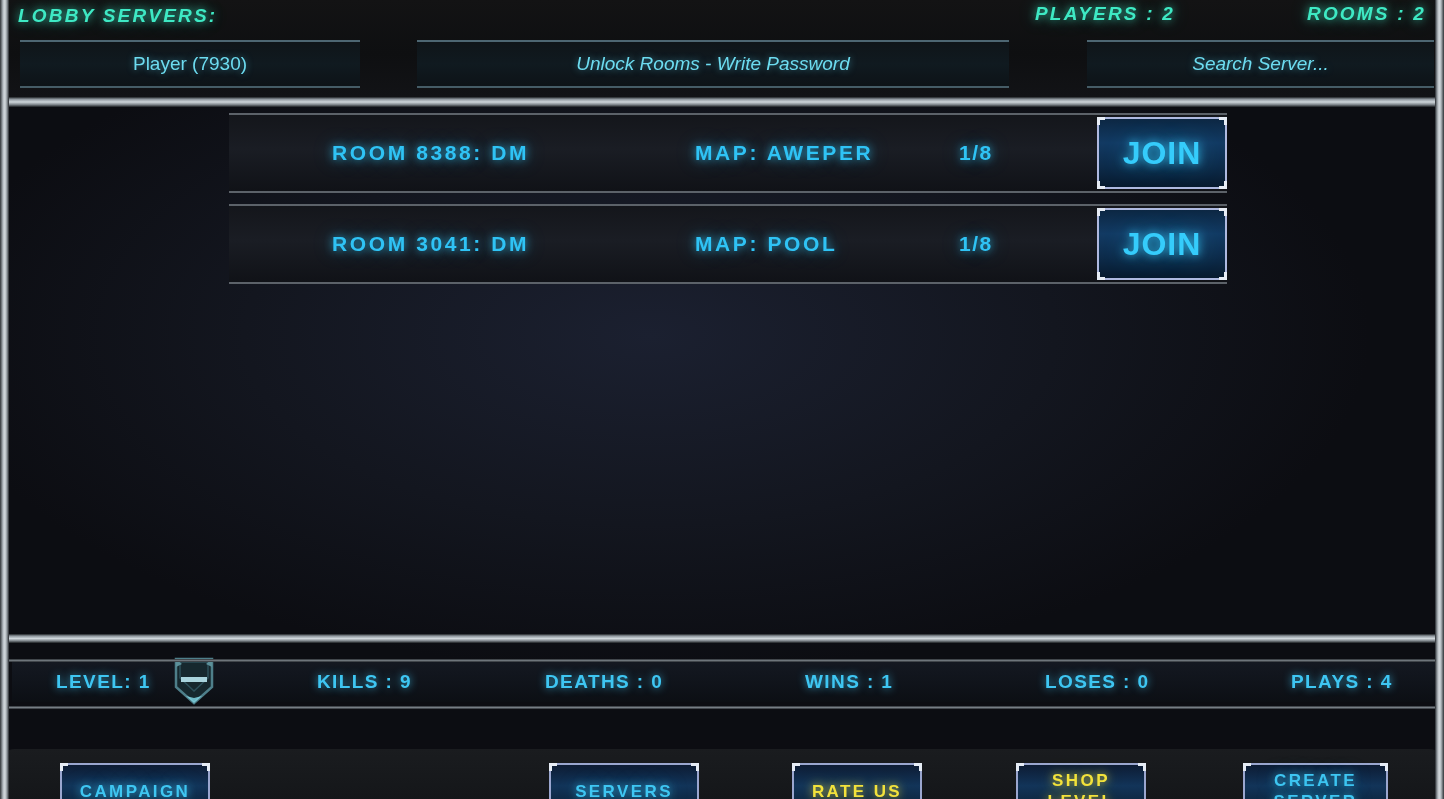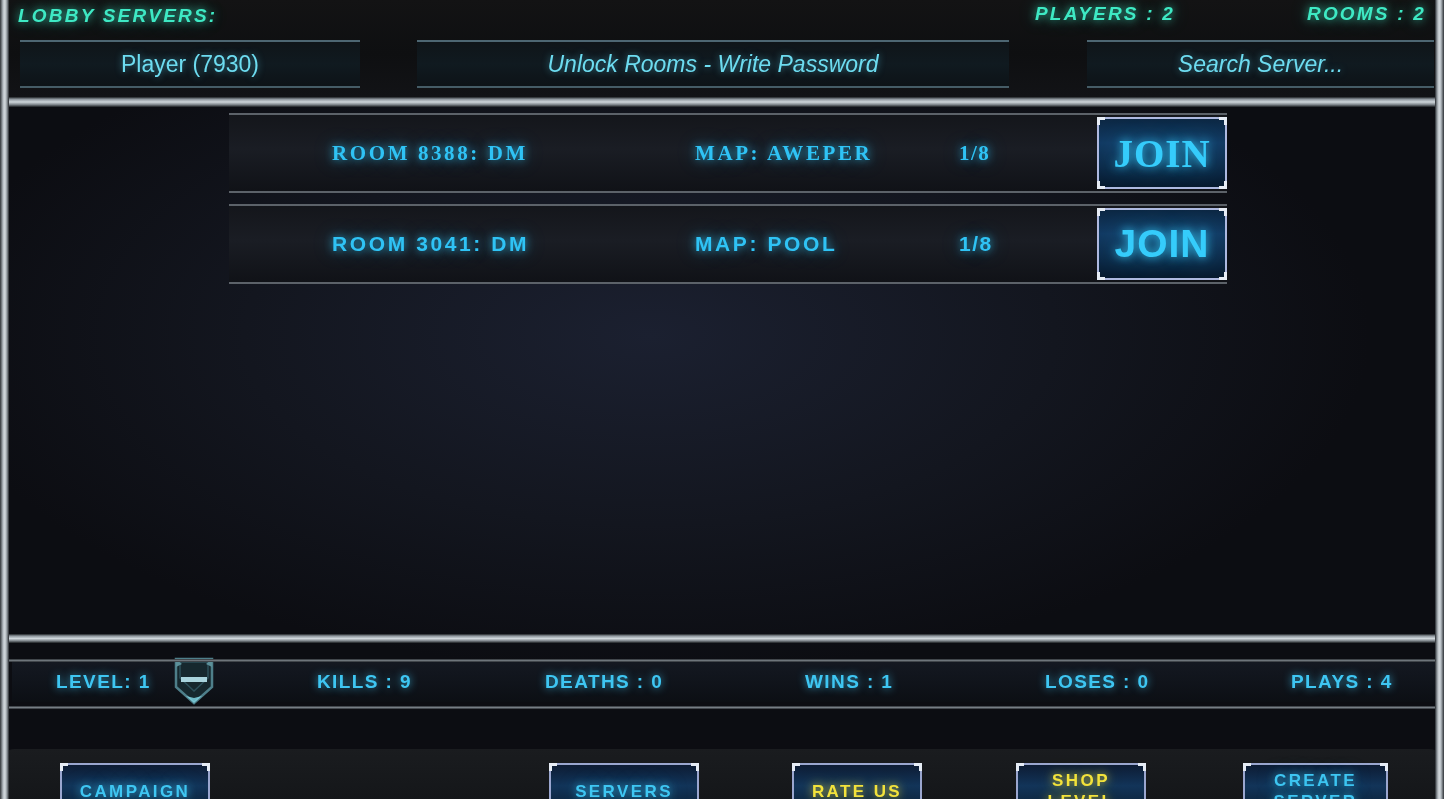--- a/index.html
+++ b/index.html
@@ -78,21 +78,21 @@
     background: linear-gradient(to bottom, #0f1519 0%, #101a20 50%, #0d1317 100%);
     border-top: 2px solid #4d6672;
     border-bottom: 2px solid #44five;
     border-bottom: 2px solid #455c66;
     display: flex;
     align-items: center;
     justify-content: center;
     overflow: hidden;
   }
   .field .ftext {
-    font-size: 23px;
+    font-size: 19px;
     color: #6ddcf0;
     text-shadow: 0 0 7px rgba(90,210,240,.55);
     white-space: nowrap;
   }
   .field .ftext.ital { font-style: italic; }
 
   #player-field  { left: 20px;  top: 40px; width: 340px; }
   #password-field{ left: 417px; top: 40px; width: 592px; }
   #search-field  { left: 1087px;top: 40px; width: 347px; }
 
@@ -108,21 +108,21 @@
     position: absolute;
     left: 229px;
     width: 998px;
     height: 80px;
     background: linear-gradient(to bottom, #14161b 0%, #1a1d24 45%, #101217 100%);
     border-top: 2px solid #5c6269;
     border-bottom: 2px solid #5c6269;
     display: flex;
     align-items: center;
   }
-  #row-0 { top: 6px; font-family: Liberation Serif, serif; }
+  #row-0 { top: 6px; }
   #row-1 { top: 97px; }
 
   .cell {
     font-weight: bold;
     letter-spacing: 2.6px;
     font-size: 21px;
     color: #2fc3f5;
     text-shadow: 0 0 9px rgba(47,195,245,.8), 0 0 20px rgba(47,195,245,.35);
     white-space: nowrap;
   }
@@ -134,21 +134,21 @@
     position: absolute;
     right: 0px;
     width: 130px; height: 72px;
     background: linear-gradient(to bottom, #0c2743 0%, #123a63 35%, #0d2b4a 70%, #071a2e 100%);
     border: 2px solid #aeb9e0;
     display: flex;
     align-items: center;
     justify-content: center;
   }
   .join-btn .jt {
-    font-size: 39px;
+    font-size: 32px;
     font-weight: bold;
     letter-spacing: 1px;
     color: #35ccfb;
     text-shadow: 0 0 10px rgba(53,204,251,.9), 0 0 24px rgba(53,204,251,.45);
     text-align: center;
   }
   .corner {
     position: absolute; width: 8px; height: 8px;
     border-color: #e6ecf5; border-style: solid; border-width: 0;
   }

